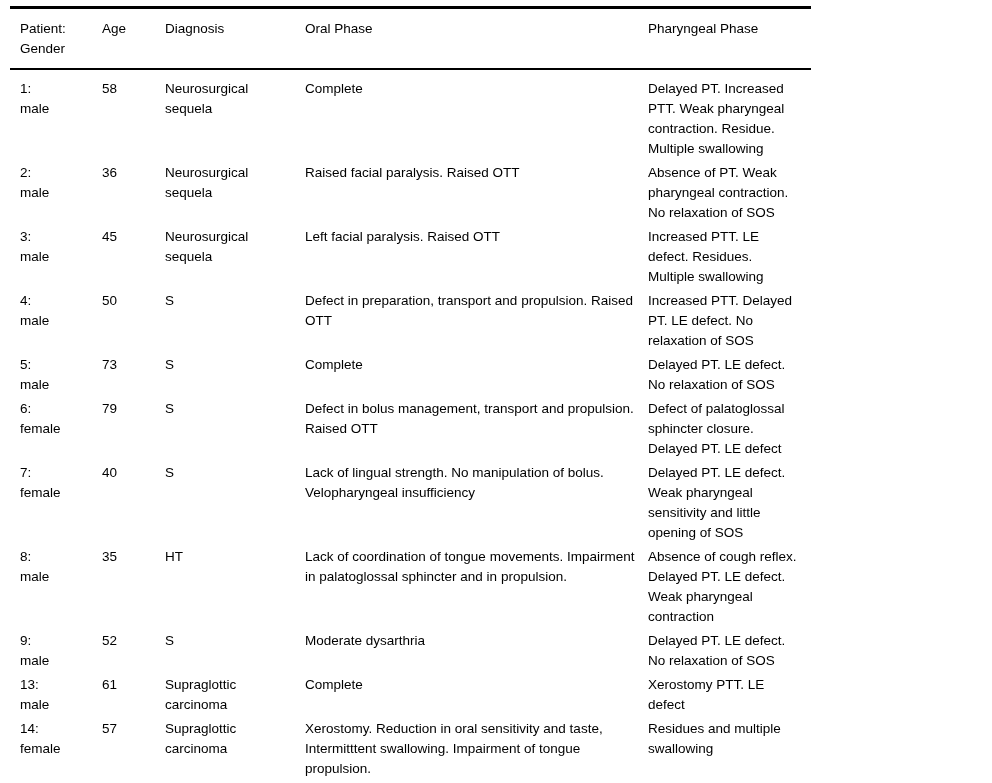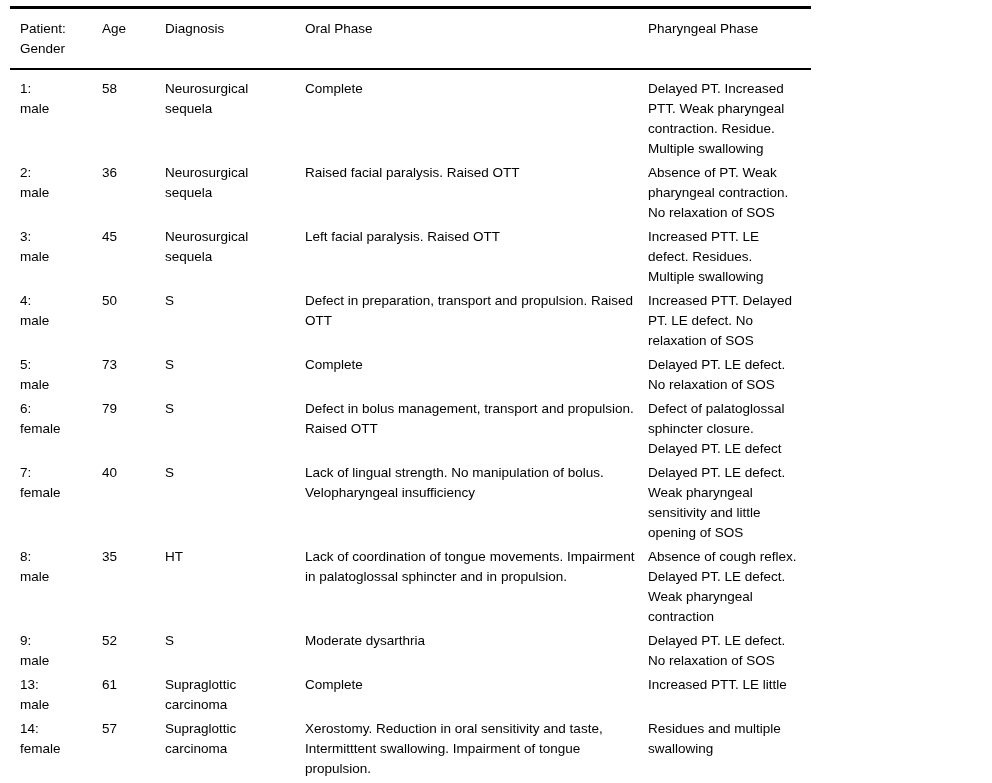--- a/index.html
+++ b/index.html
@@ -137,21 +137,21 @@
             <td class="col-diagnosis">S</td>
             <td class="col-oral">Moderate dysarthria</td>
             <td class="col-pharyngeal">Delayed PT. LE defect. No relaxation of SOS</td>
           </tr>
           <tr>
             <td class="col-patient">13:
 male</td>
             <td class="col-age">61</td>
             <td class="col-diagnosis">Supraglottic carcinoma</td>
             <td class="col-oral">Complete</td>
-            <td class="col-pharyngeal">Increased PTT. LE little</td>
+            <td class="col-pharyngeal">Xerostomy PTT. LE defect</td>
           </tr>
           <tr>
             <td class="col-patient">14:
 female</td>
             <td class="col-age">57</td>
             <td class="col-diagnosis">Supraglottic carcinoma</td>
             <td class="col-oral">Xerostomy. Reduction in oral sensitivity and taste, Intermitttent swallowing. Impairment of tongue propulsion.</td>
             <td class="col-pharyngeal">Residues and multiple swallowing</td>
           </tr>
         </tbody>

